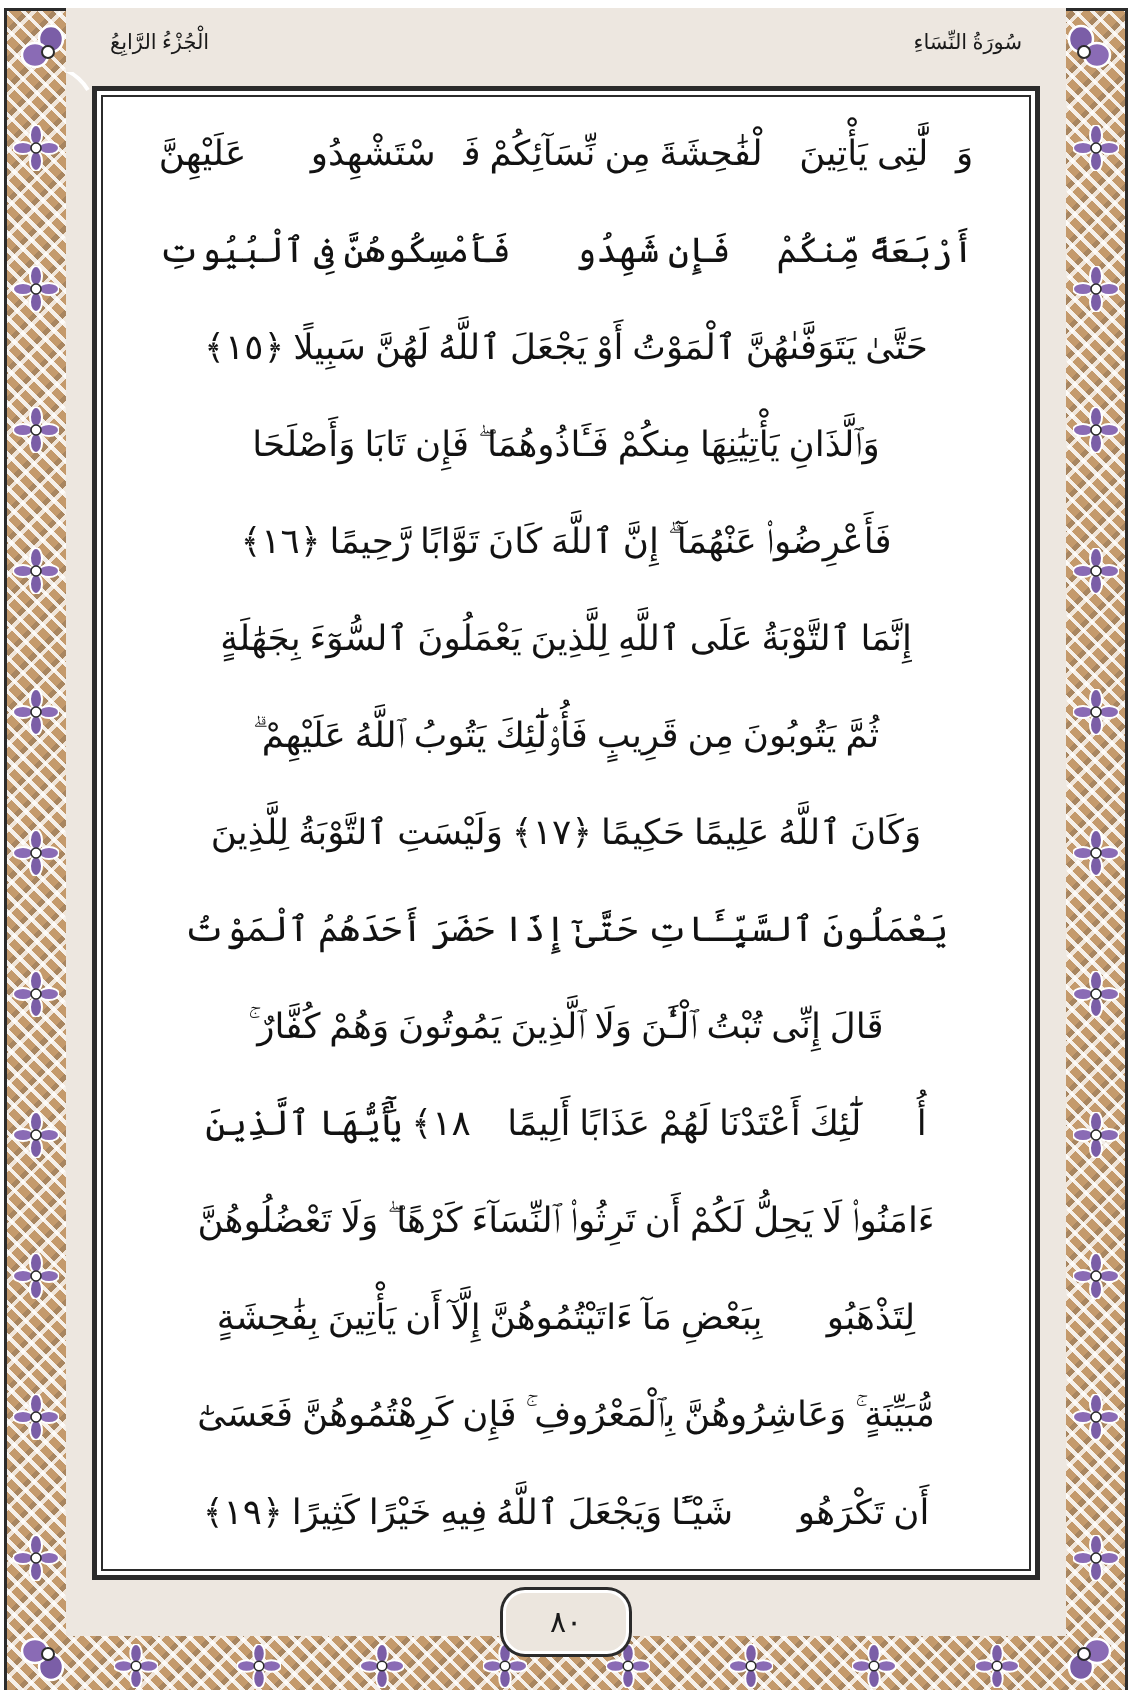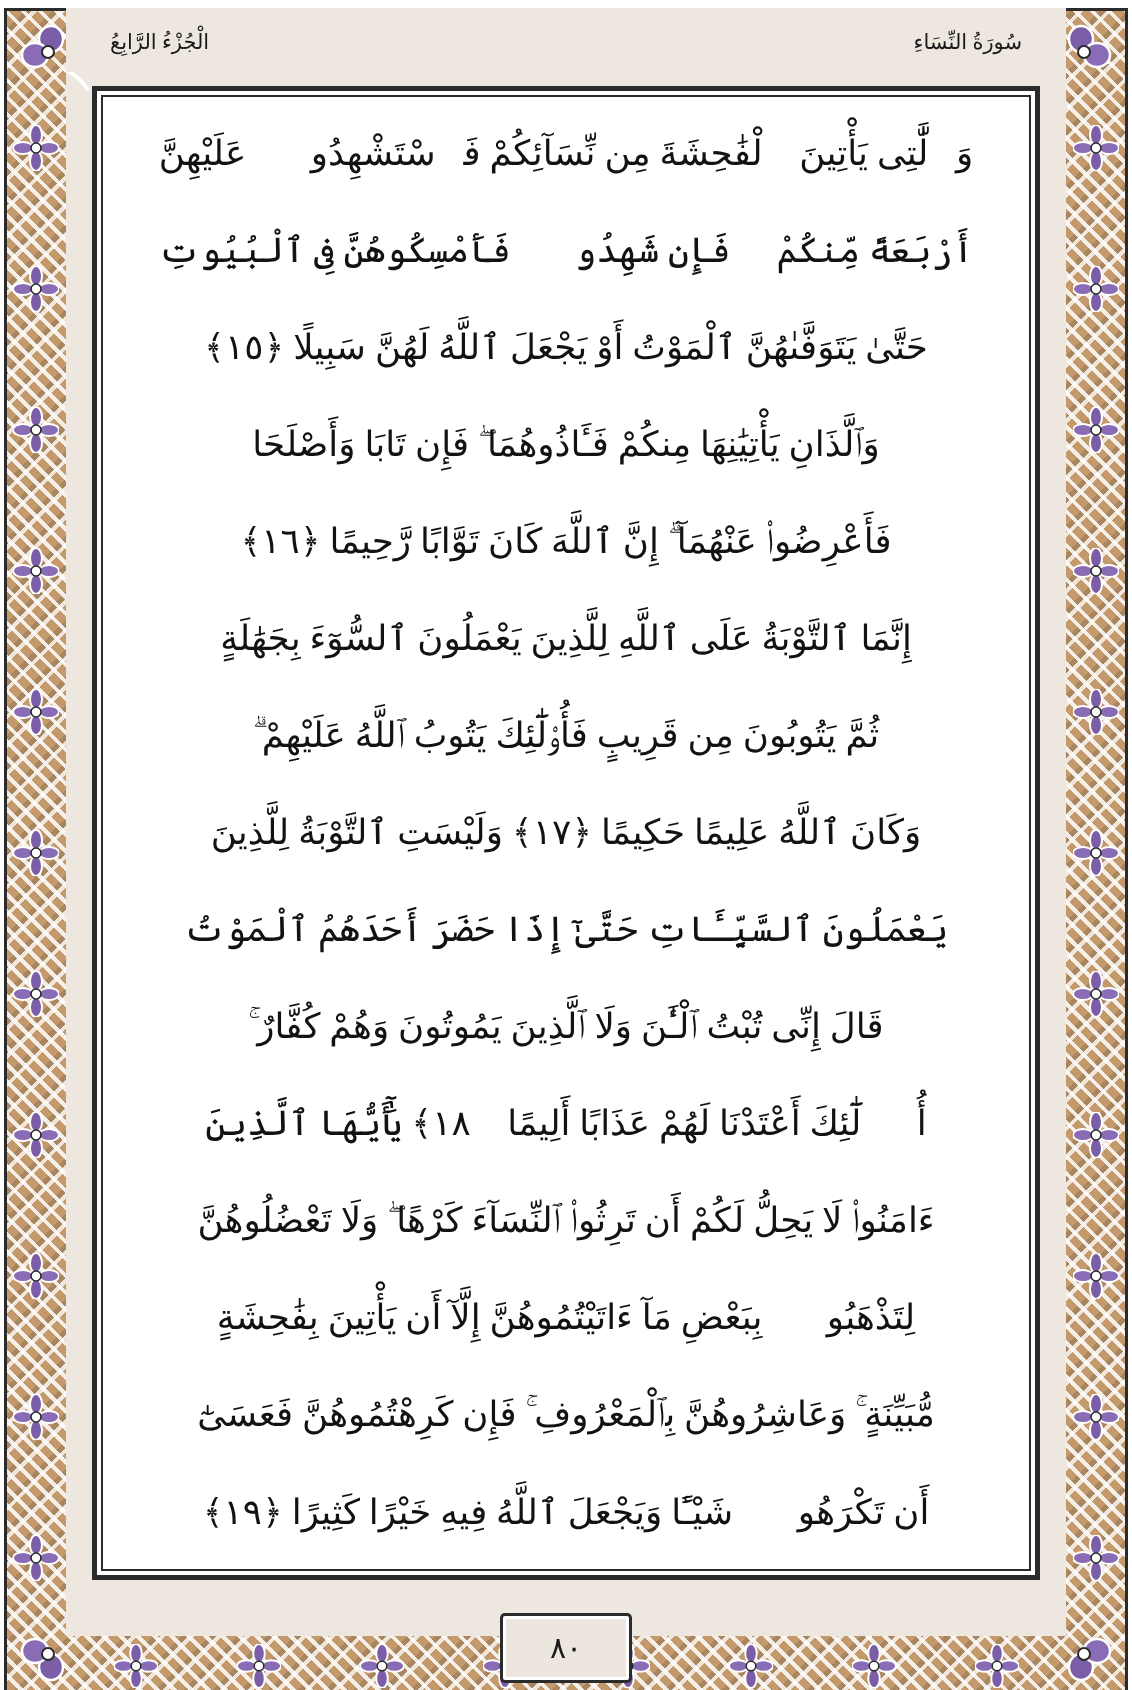--- a/index.html
+++ b/index.html
@@ -127,24 +127,24 @@
     letter-spacing: 0px;
     padding: 0 4px;
     transform: scaleX(1.02);
   }
 
   
   .page-number-medallion {
     position: absolute;
     left: 50%;
     transform: translateX(-50%);
-    bottom: 18px;
+    bottom: 44px;
     width: 120px;
     height: 58px;
-    border-radius: 2px;
+    border-radius: 22px;
     background: #ece6de;
     border: 3px solid #ffffff;
     box-shadow: 0 0 0 3px #2b2b2b;
     display: flex;
     align-items: center;
     justify-content: center;
     z-index: 7;
   }
   .page-number-medallion span {
     font-family: "Liberation Serif", "DejaVu Serif", serif;

